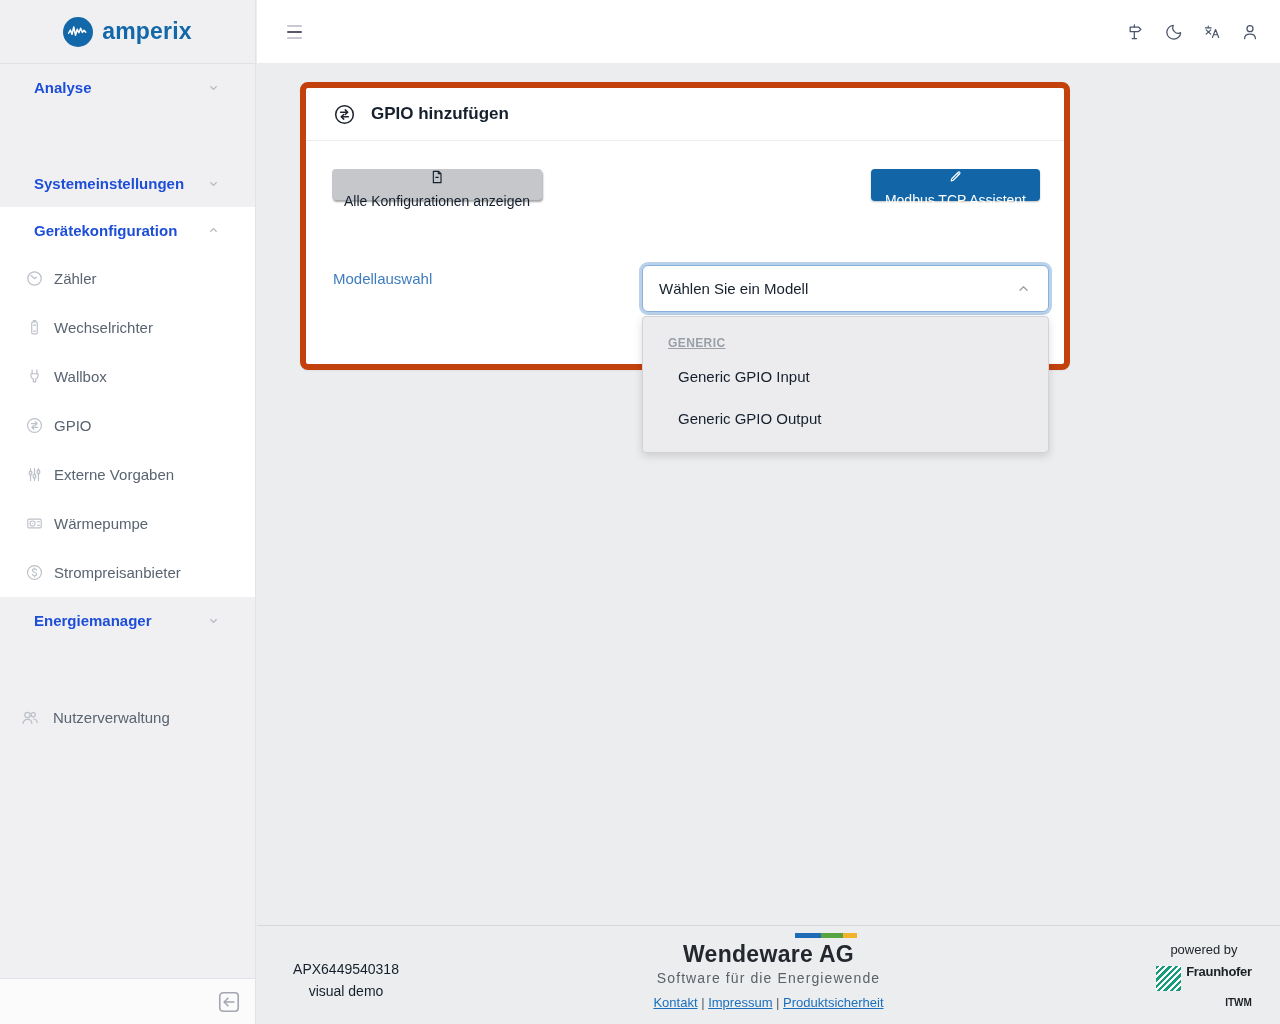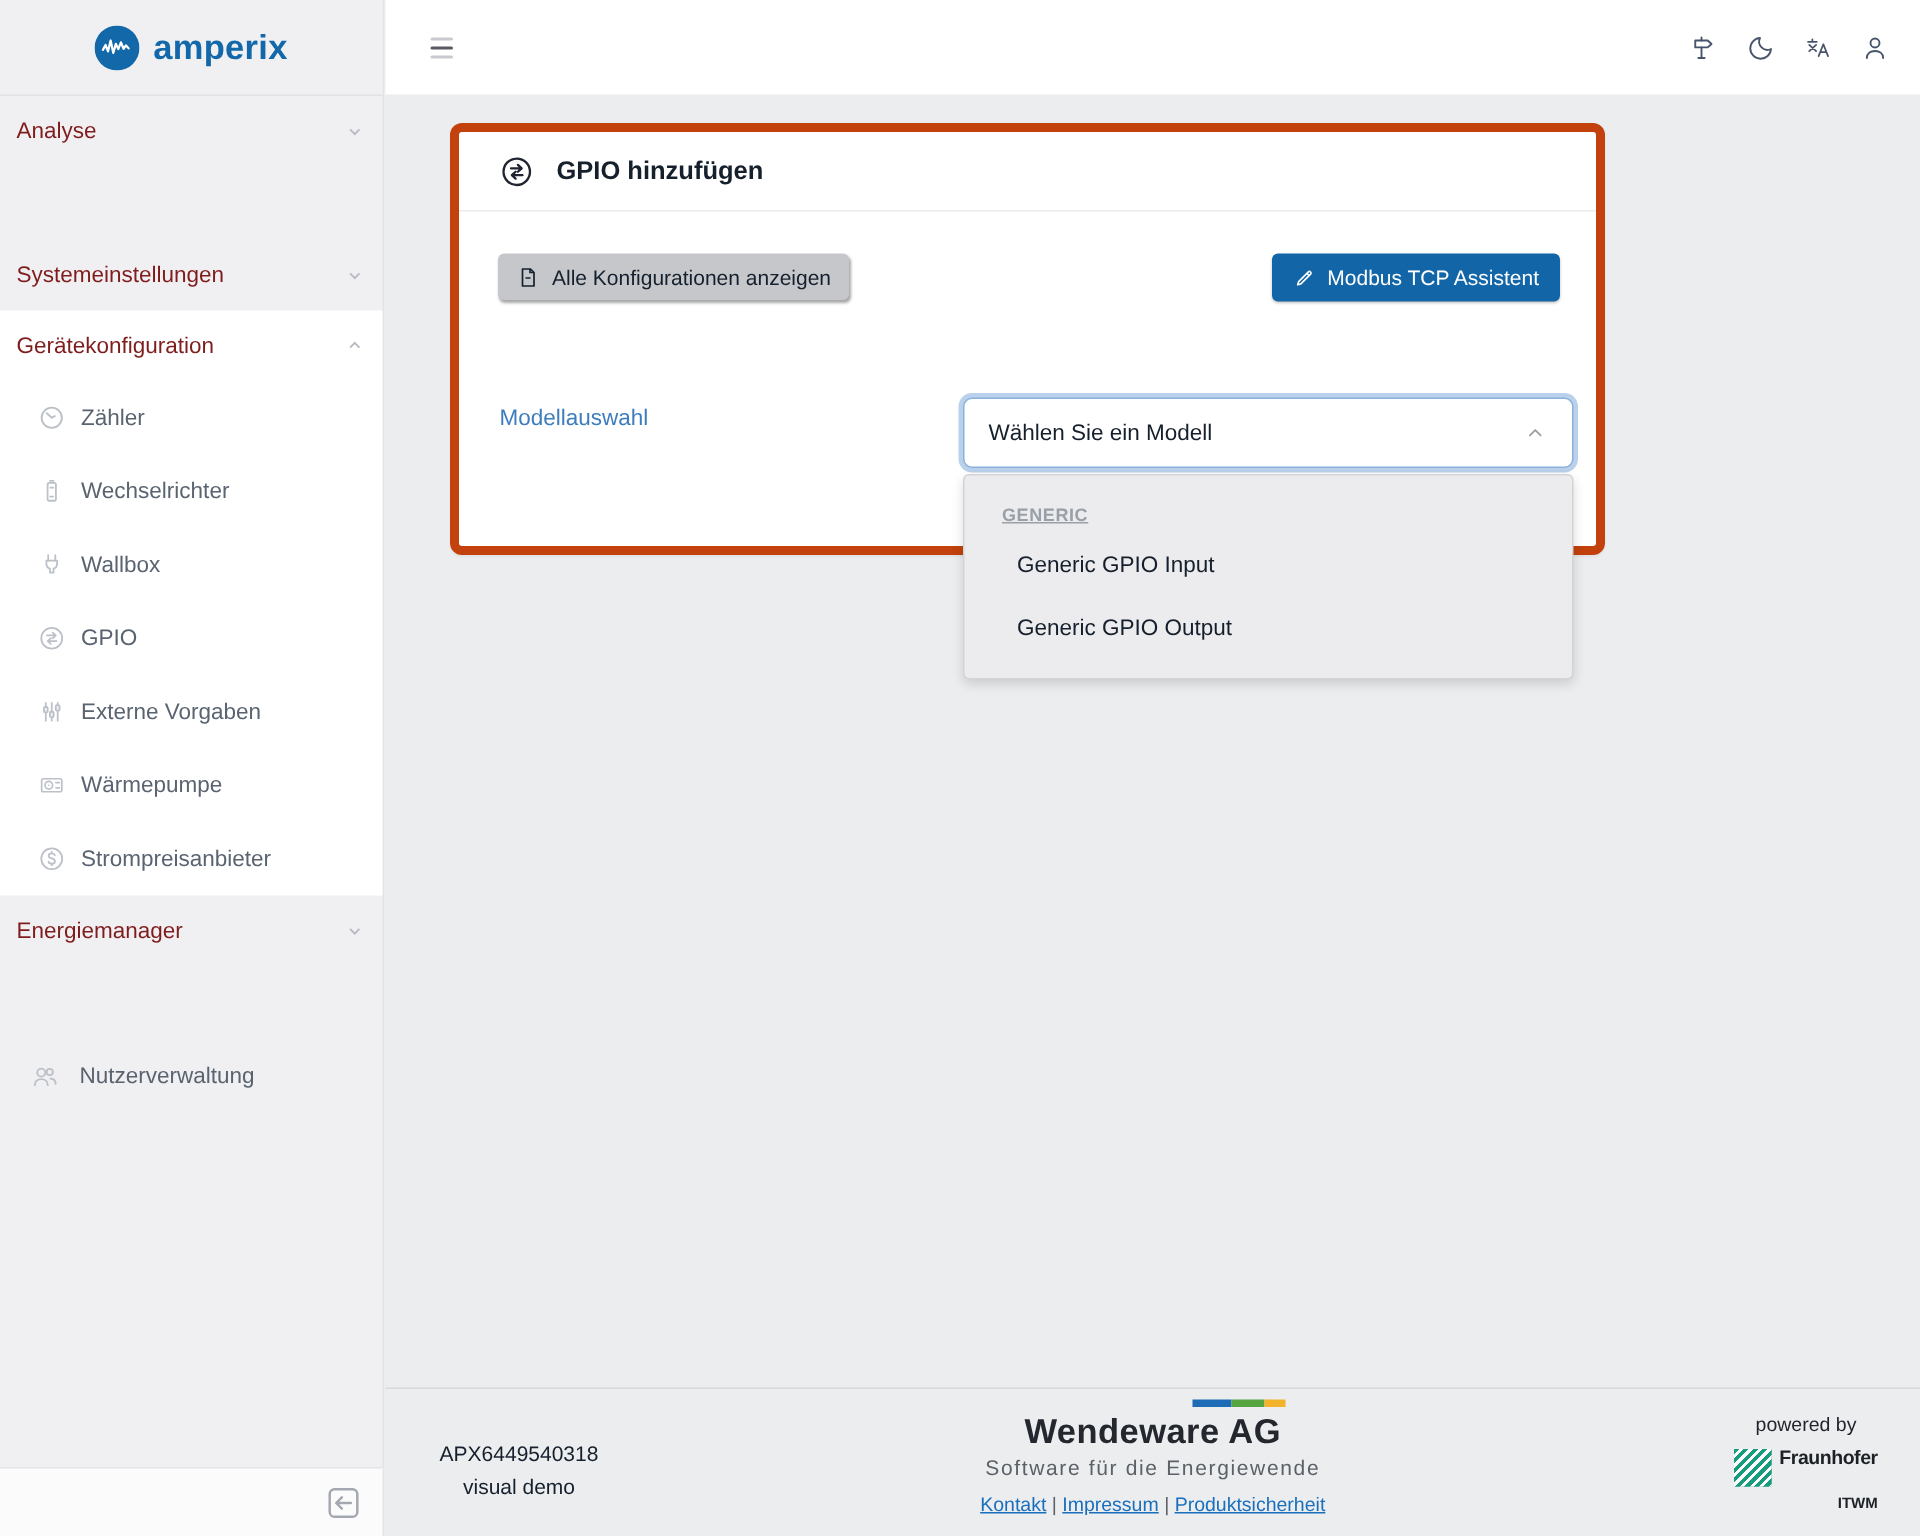--- a/index.html
+++ b/index.html
@@ -18,21 +18,21 @@
     position:absolute; left:0; top:0; bottom:0; width:256px;
     background:#f0f0f3; border-right:1px solid #e3e3e7; z-index:20;
   }
   .logo-row {
     height:64px; display:flex; align-items:center; justify-content:center;
     gap:9px; border-bottom:1px solid #e2e2e6; background:#f0f0f3;
   }
   .brand-text { color:#1268a8; font-size:23px; font-weight:700; letter-spacing:.2px; }
   .section-header {
     height:47px; display:flex; align-items:center; justify-content:space-between;
-    padding:0 11px; font-weight:normal; font-size:15px; color:#7f1d1d; cursor:pointer;
+    padding:0 34px; font-weight:bold; font-size:15px; color:#1d4ed8; cursor:pointer;
   }
   .section-gap { height:49px; }
   .active-group { background:#ffffff; }
   .nav-item {
     height:49px; display:flex; align-items:center; gap:10px;
     padding-left:24px; font-size:15px; color:#5a6471; cursor:pointer;
   }
   .nav-item .ico { width:20px; display:flex; justify-content:center; }
   .nav-item .ico svg { stroke:#bcc0c8; }
   .standalone { padding-left:20px; gap:13px; }
@@ -67,21 +67,21 @@
   }
   .card-header {
     height:53px; display:flex; align-items:center; gap:15px;
     padding:0 27px; border-bottom:1px solid #ececef;
   }
   .card-title { font-size:17px; font-weight:bold; color:#16202d; }
 
   .btn-row { position:absolute; top:81px; left:26px; right:24px; display:flex; justify-content:space-between; }
   .btn {
     display:flex; align-items:center; gap:8px; border:none; cursor:pointer;
-    font-family:"Liberation Sans",sans-serif; font-size:14px; border-radius:4px;
+    font-family:"Liberation Sans",sans-serif; font-size:14px; border-radius:4px;flex-direction:column;
   }
   .btn-gray {
     background:#c6c7cb; color:#15202e; height:31px; padding:0 12px;
     box-shadow:1px 2px 2px rgba(0,0,0,.35);
   }
   .btn-blue {
     background:#1266a7; color:#ffffff; height:32px; padding:0 14px;
     box-shadow:0 1px 2px rgba(0,0,0,.25);
   }
 

